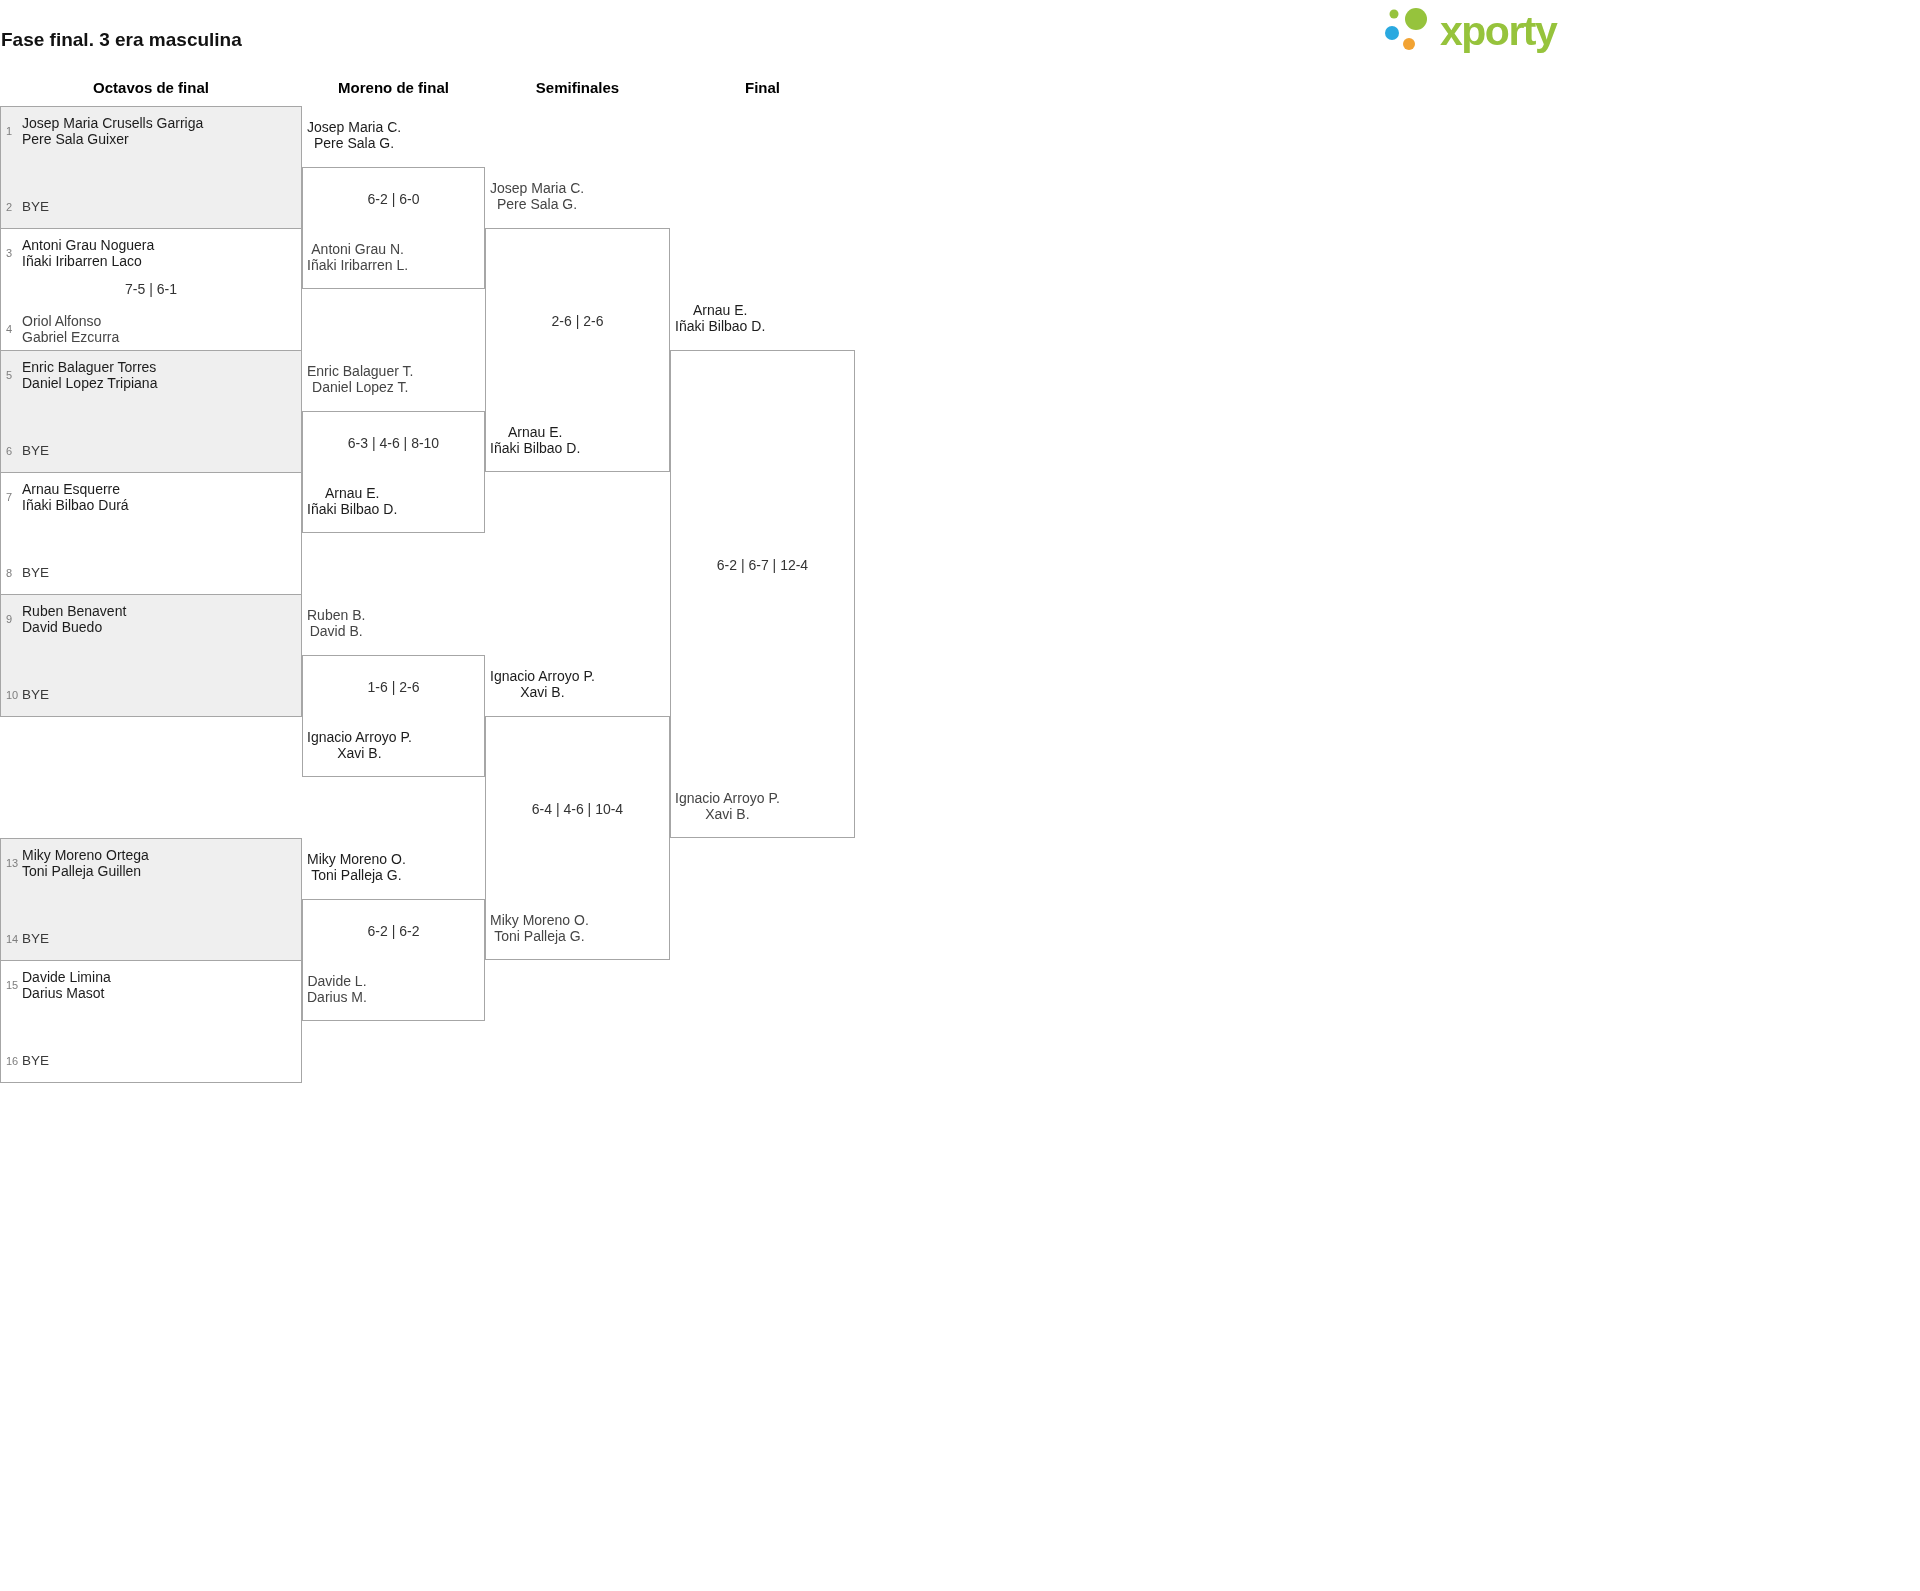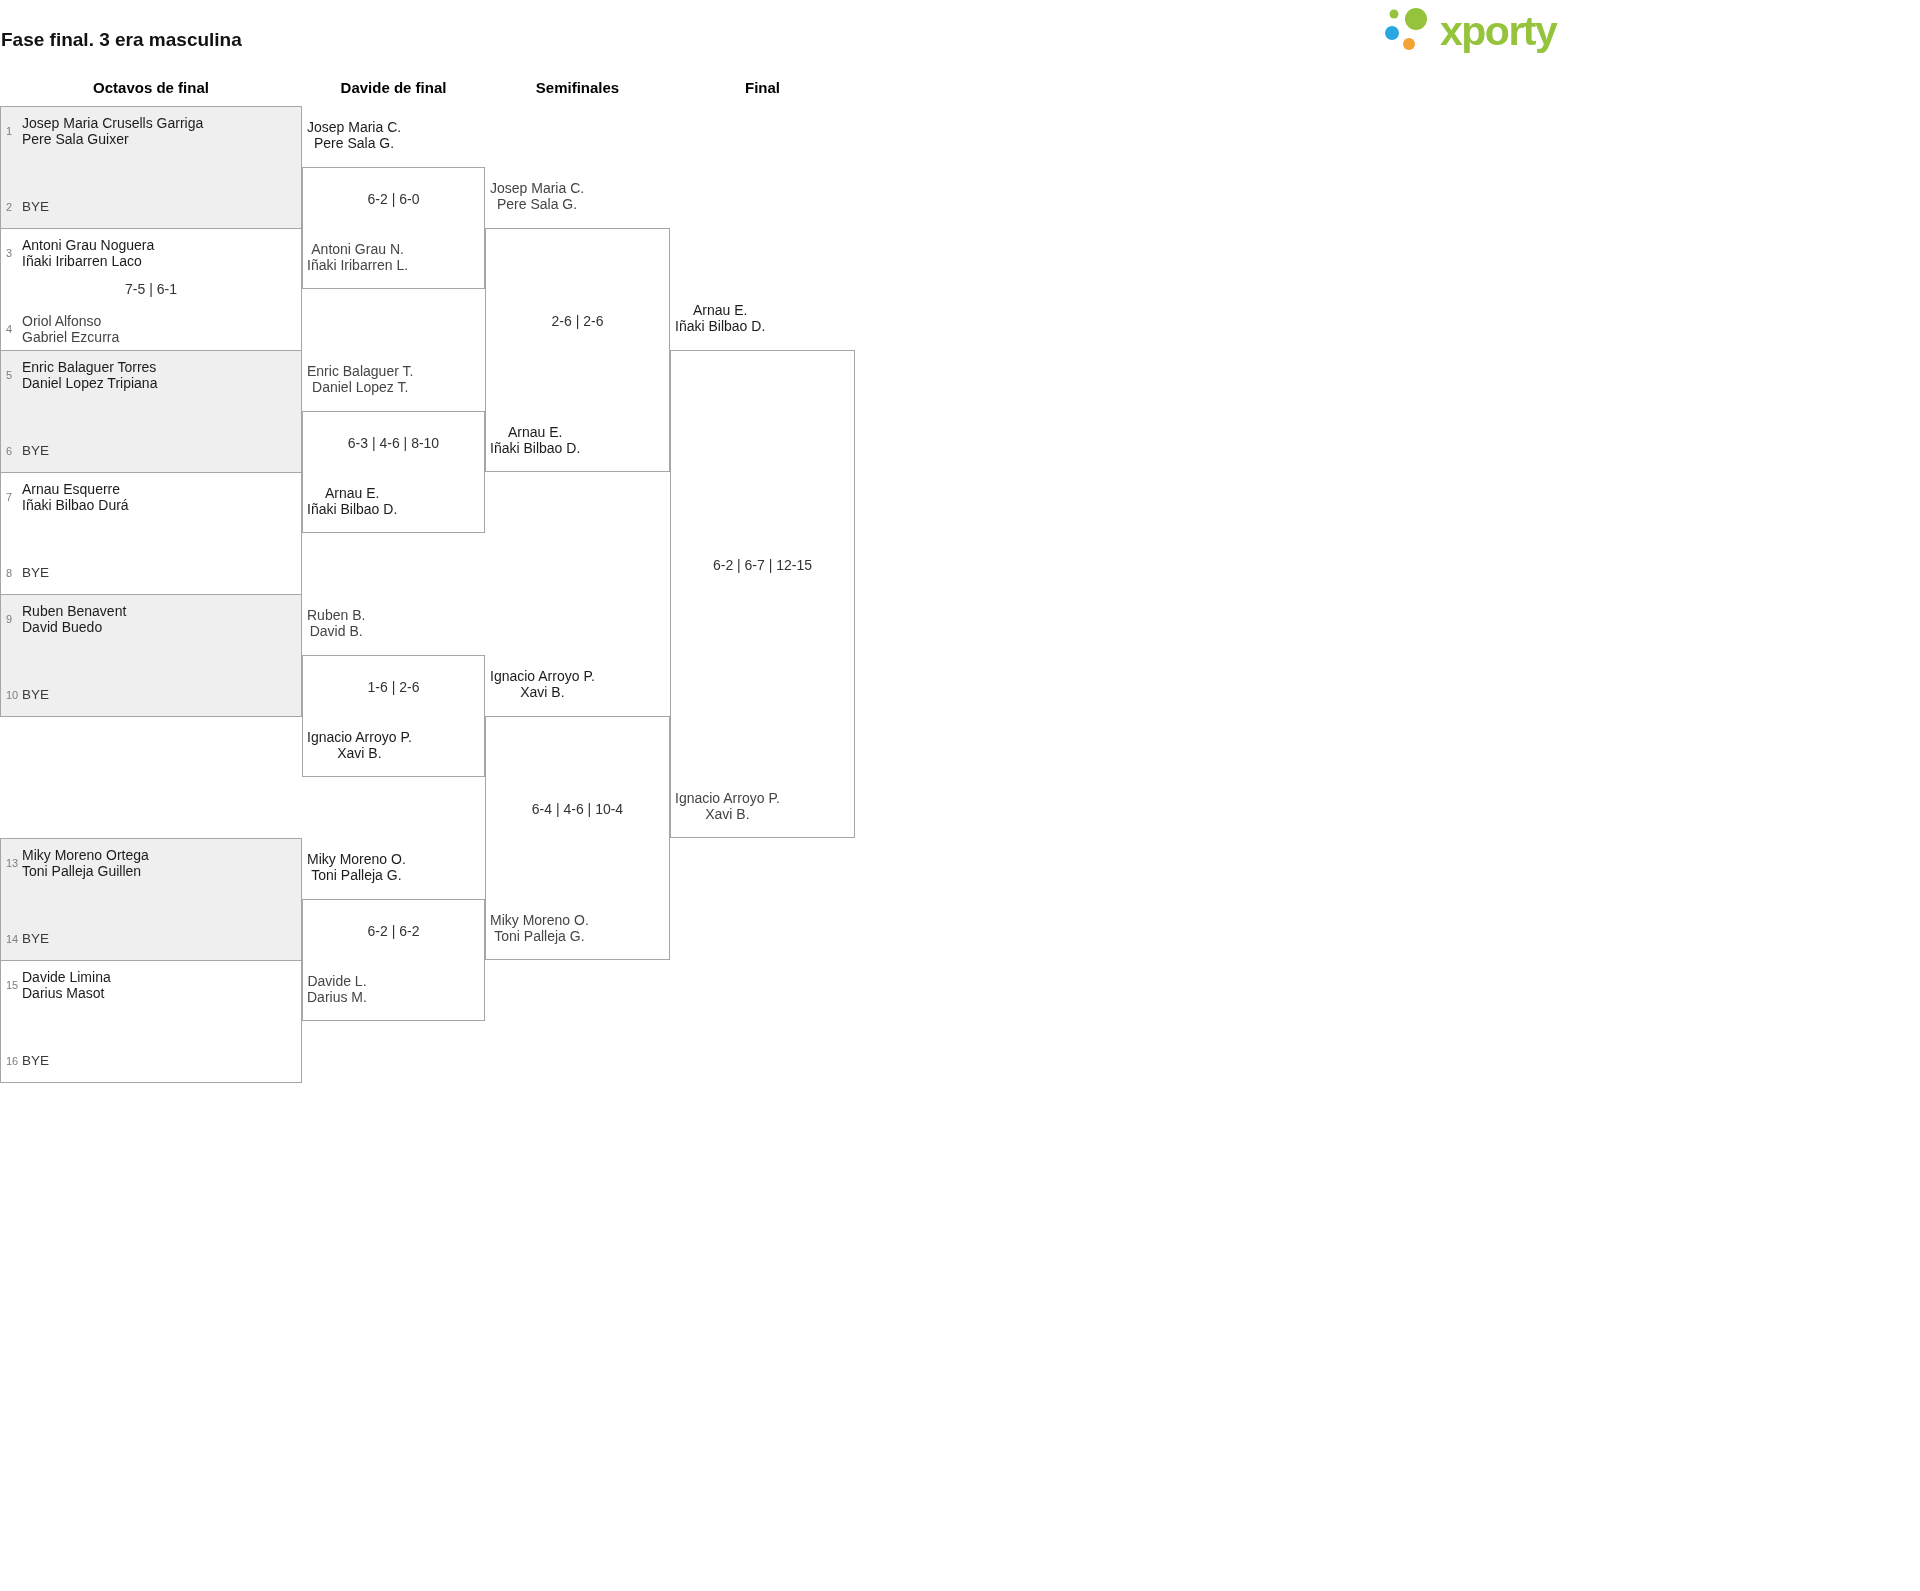--- a/index.html
+++ b/index.html
@@ -44,21 +44,21 @@
     <svg width="52" height="54" viewBox="0 0 52 54">
       <circle cx="10" cy="10" r="4.5" fill="#96c33c"></circle>
       <circle cx="32" cy="15" r="11" fill="#96c33c"></circle>
       <circle cx="8" cy="29" r="7" fill="#2aa9e0"></circle>
       <circle cx="25" cy="40" r="6" fill="#f2a333"></circle>
     </svg>
     <span class="logo-text">xporty</span>
   </div>
 
   <div class="col-header" style="left:0;width:302px;">Octavos de final</div>
-  <div class="col-header" style="left:302px;width:183px;">Davide de final</div>
+  <div class="col-header" style="left:302px;width:183px;">Moreno de final</div>
   <div class="col-header" style="left:485px;width:185px;">Semifinales</div>
   <div class="col-header" style="left:670px;width:185px;">Final</div>
 
   <div class="box r16-box fill" style="top:106px;">
     <div class="entry entry-top win">
       <span class="seed">1</span>
       <div class="names">
         <span class="nline">Josep Maria Crusells Garriga</span>
         <span class="nline">Pere Sala Guixer</span>
       </div>
@@ -222,19 +222,19 @@
   <div class="rlabel" style="left:490px;top:912px;">
     <span class="nline">Miky Moreno O.</span>
     <span class="nline">Toni Palleja G.</span>
   </div>
 
   <div class="box" style="left:670px;top:350px;width:185px;height:488px;"></div>
   <div class="rlabel win" style="left:675px;top:302px;">
     <span class="nline">Arnau E.</span>
     <span class="nline">Iñaki Bilbao D.</span>
   </div>
-  <div class="rscore" style="left:670px;top:557px;width:185px;">6-2 | 6-7 | 12-15</div>
+  <div class="rscore" style="left:670px;top:557px;width:185px;">6-2 | 6-7 | 12-4</div>
   <div class="rlabel" style="left:675px;top:790px;">
     <span class="nline">Ignacio Arroyo P.</span>
     <span class="nline">Xavi B.</span>
   </div>
 
 </div>
 
 </body></html>

